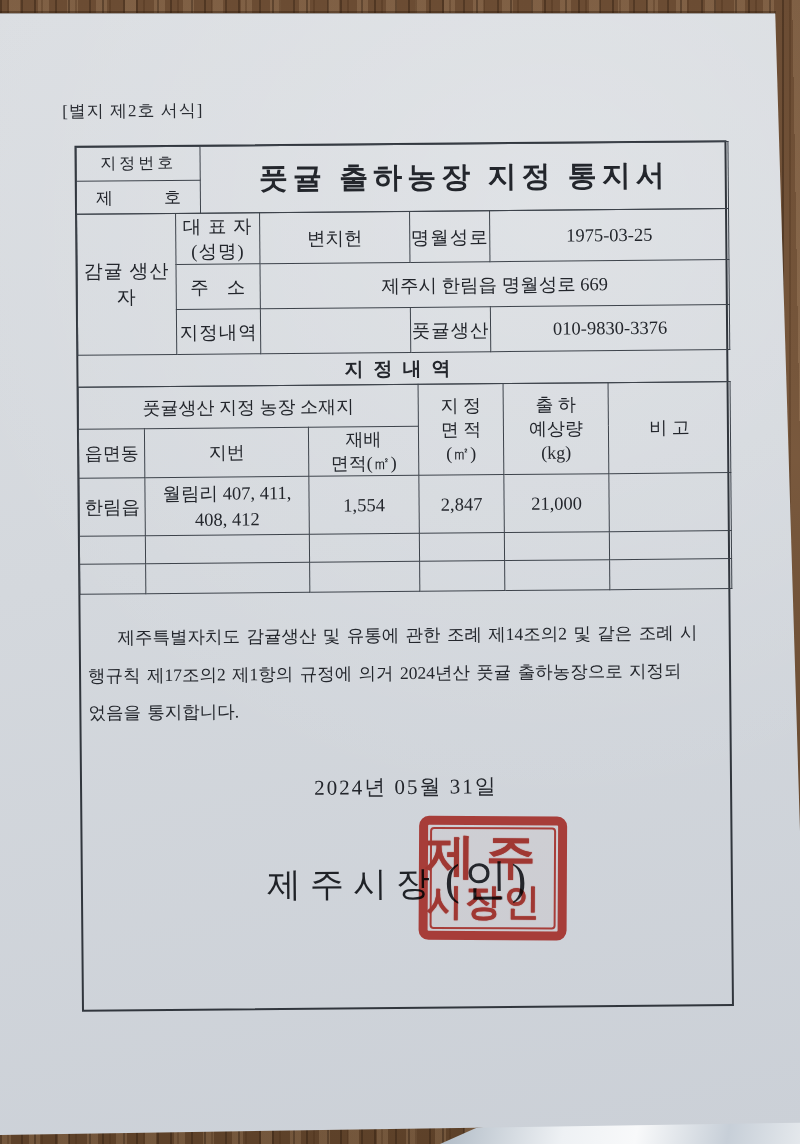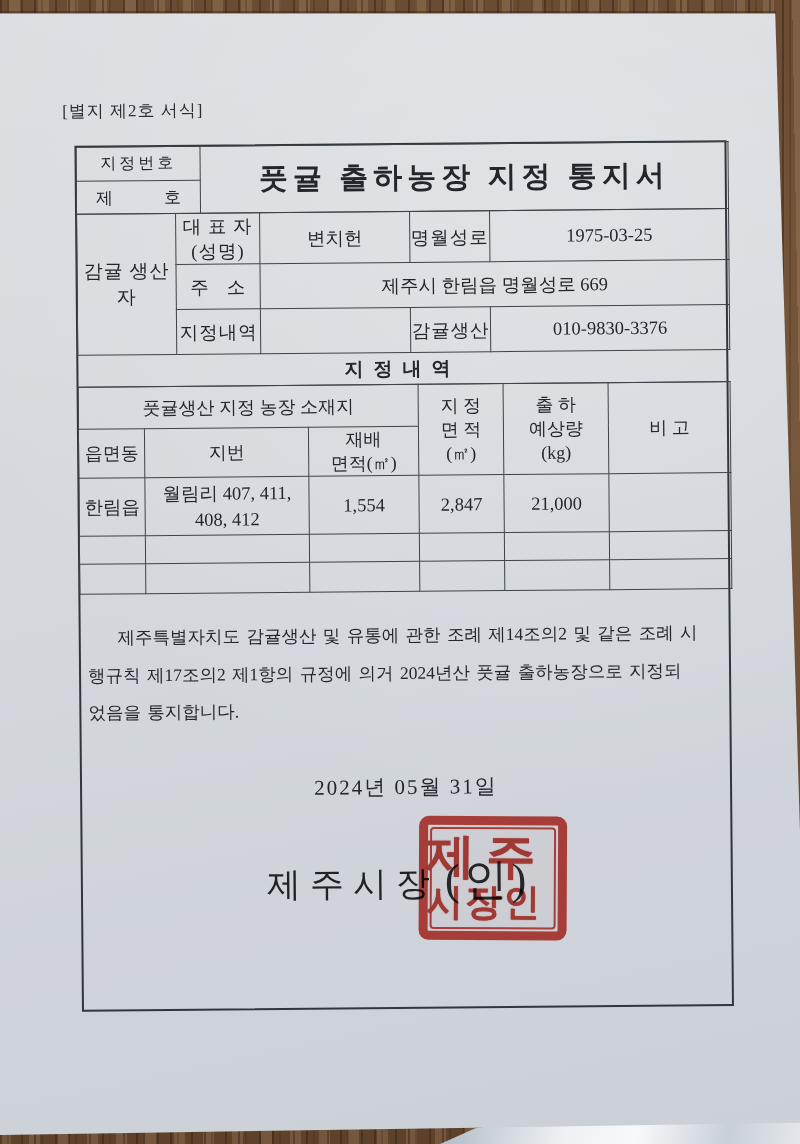--- a/index.html
+++ b/index.html
@@ -119,21 +119,21 @@
           <td class="lbl">명월성로</td>
           <td>1975-03-25</td>
         </tr>
         <tr style="height:45px">
           <td class="lbl" style="white-space:pre">주   소</td>
           <td colspan="3">제주시 한림읍 명월성로 669</td>
         </tr>
         <tr style="height:45px">
           <td class="lbl">지정내역</td>
           <td></td>
-          <td class="lbl">감귤생산</td>
+          <td class="lbl">풋귤생산</td>
           <td>010-9830-3376</td>
         </tr>
       </tbody>
         </table>
 
       <div class="band">지정내역</div>
 
       <table class="t-desig">
         <colgroup>
             <col style="width:66px">

